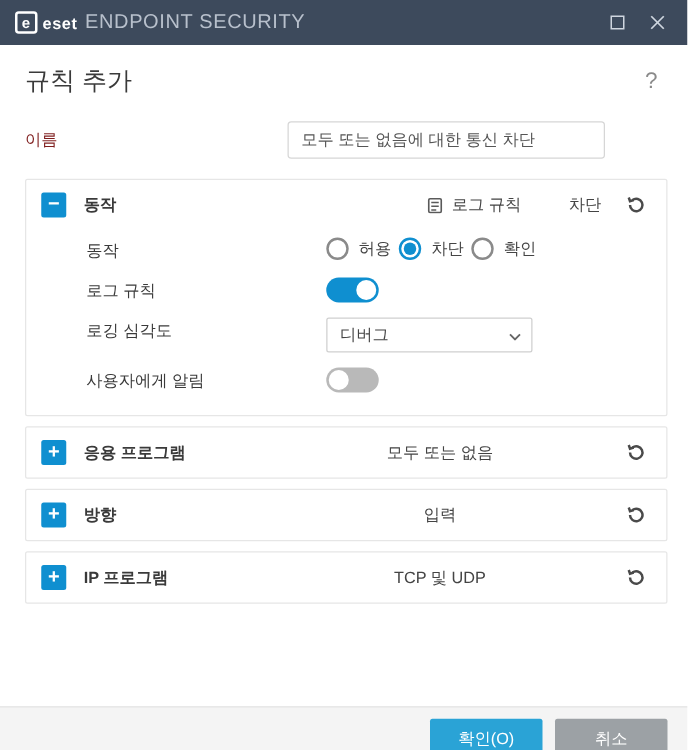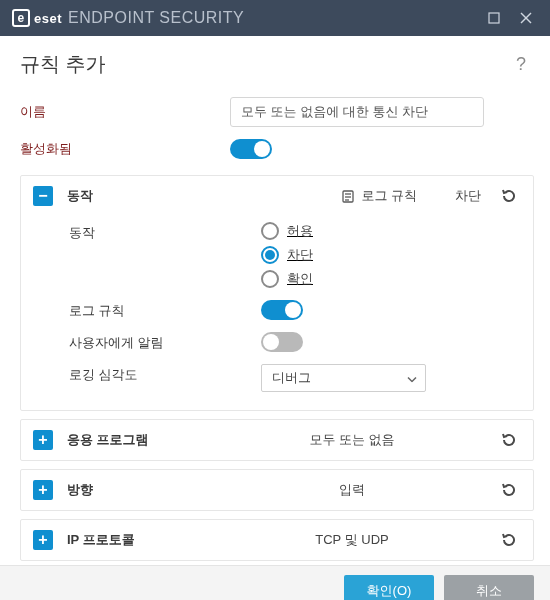--- a/index.html
+++ b/index.html
@@ -44,21 +44,21 @@
 .panel-badge svg { stroke: #5a5a5a; }
 .summary-center { flex: 1; text-align: center; font-size: 13px; color: #444; }
 .revert { width: 24px; display: flex; justify-content: center; cursor: pointer; }
 .revert svg { stroke: #4a4a4a; stroke-width: 2; fill: none; }
 
 .panel-body { padding: 0 14px 12px 48px; }
 .prow { display: flex; align-items: flex-start; padding: 6px 0; }
 .prow .plabel { width: 192px; font-size: 13px; color: #3a3a3a; padding-top: 2px; }
 .prow .pfield { flex: 1; }
 
-.radios { display: flex; flex-direction: column; gap: 6px; text-decoration: underline; }
+.radios { display: flex; gap: 6px; }
 .radio-item { display: flex; align-items: center; gap: 8px; cursor: pointer; }
 .radio-c { width: 18px; height: 18px; border: 2px solid #8a8a8a; border-radius: 50%; display: flex; align-items: center; justify-content: center; }
 .radio-item.sel .radio-c { border-color: #0f8fd0; }
 .radio-item.sel .radio-c::after { content: ""; width: 10px; height: 10px; background: #0f8fd0; border-radius: 50%; }
 .radio-label { font-size: 13px; color: #444; }
 
 .select { width: 165px; height: 28px; border: 1px solid #cfcfcf; border-radius: 2px; display: flex; align-items: center; padding: 0 10px; font-size: 13px; color: #444; cursor: pointer; position: relative; }
 .select .chev { position: absolute; right: 8px; top: 50%; transform: translateY(-50%); }
 
 .footer { height: 50px; background: #f4f4f4; border-top: 1px solid #e4e4e4; display: flex; align-items: center; justify-content: flex-end; padding: 0 16px; gap: 10px; }
@@ -96,28 +96,20 @@
 
 <div class="body">
 
   <div class="formrow">
     <div class="label">이름</div>
     <div class="field">
       <input type="text" class="txt" value="모두 또는 없음에 대한 통신 차단" style="">
     </div>
   </div>
 
-  <div class="formrow">
-    <div class="label">활성화됨</div>
-    <div class="field">
-      <div class="toggle on">
-          <div class="knob"></div>
-        </div>
-    </div>
-  </div>
 
   <div class="panel-group">
 
     <div class="panel">
       <div class="panel-head">
         <div class="expicon">−</div>
         <div class="panel-title">동작</div>
         <div class="panel-badges">
           <span class="panel-badge">
             <svg width="14" height="14" fill="none" stroke-width="1.3">
@@ -159,38 +151,38 @@
         </div>
         <div class="prow">
           <div class="plabel">로그 규칙</div>
           <div class="pfield">
               <div class="toggle on">
                 <div class="knob"></div>
               </div>
             </div>
         </div>
         <div class="prow">
-          <div class="plabel">사용자에게 알림</div>
-          <div class="pfield">
-              <div class="toggle off">
-                <div class="knob"></div>
-              </div>
-            </div>
-        </div>
-        <div class="prow">
           <div class="plabel">로깅 심각도</div>
           <div class="pfield">
             <div class="select">
               <span>디버그</span>
               <span class="chev"><svg width="10" height="6" fill="none" stroke="#666" stroke-width="1.5">
                     <polyline points="1,1 5,5 9,1"></polyline>
                   </svg></span>
             </div>
           </div>
         </div>
+        <div class="prow">
+          <div class="plabel">사용자에게 알림</div>
+          <div class="pfield">
+              <div class="toggle off">
+                <div class="knob"></div>
+              </div>
+            </div>
+        </div>
       </div>
     </div>
 
     <div class="panel">
       <div class="panel-head">
         <div class="expicon">+</div>
         <div class="panel-title">응용 프로그램</div>
         <div class="summary-center">모두 또는 없음</div>
         <div class="revert">
             <svg width="18" height="18" viewBox="0 0 18 18">
@@ -211,21 +203,21 @@
               <path d="M4 9 a5 5 0 1 0 2 -4"></path>
               <polyline points="3,3 4,6 7,5"></polyline>
             </svg>
           </div>
       </div>
     </div>
 
     <div class="panel">
       <div class="panel-head">
         <div class="expicon">+</div>
-        <div class="panel-title">IP 프로토콜</div>
+        <div class="panel-title">IP 프로그램</div>
         <div class="summary-center">TCP 및 UDP</div>
         <div class="revert">
             <svg width="18" height="18" viewBox="0 0 18 18">
               <path d="M4 9 a5 5 0 1 0 2 -4"></path>
               <polyline points="3,3 4,6 7,5"></polyline>
             </svg>
           </div>
       </div>
     </div>
 

